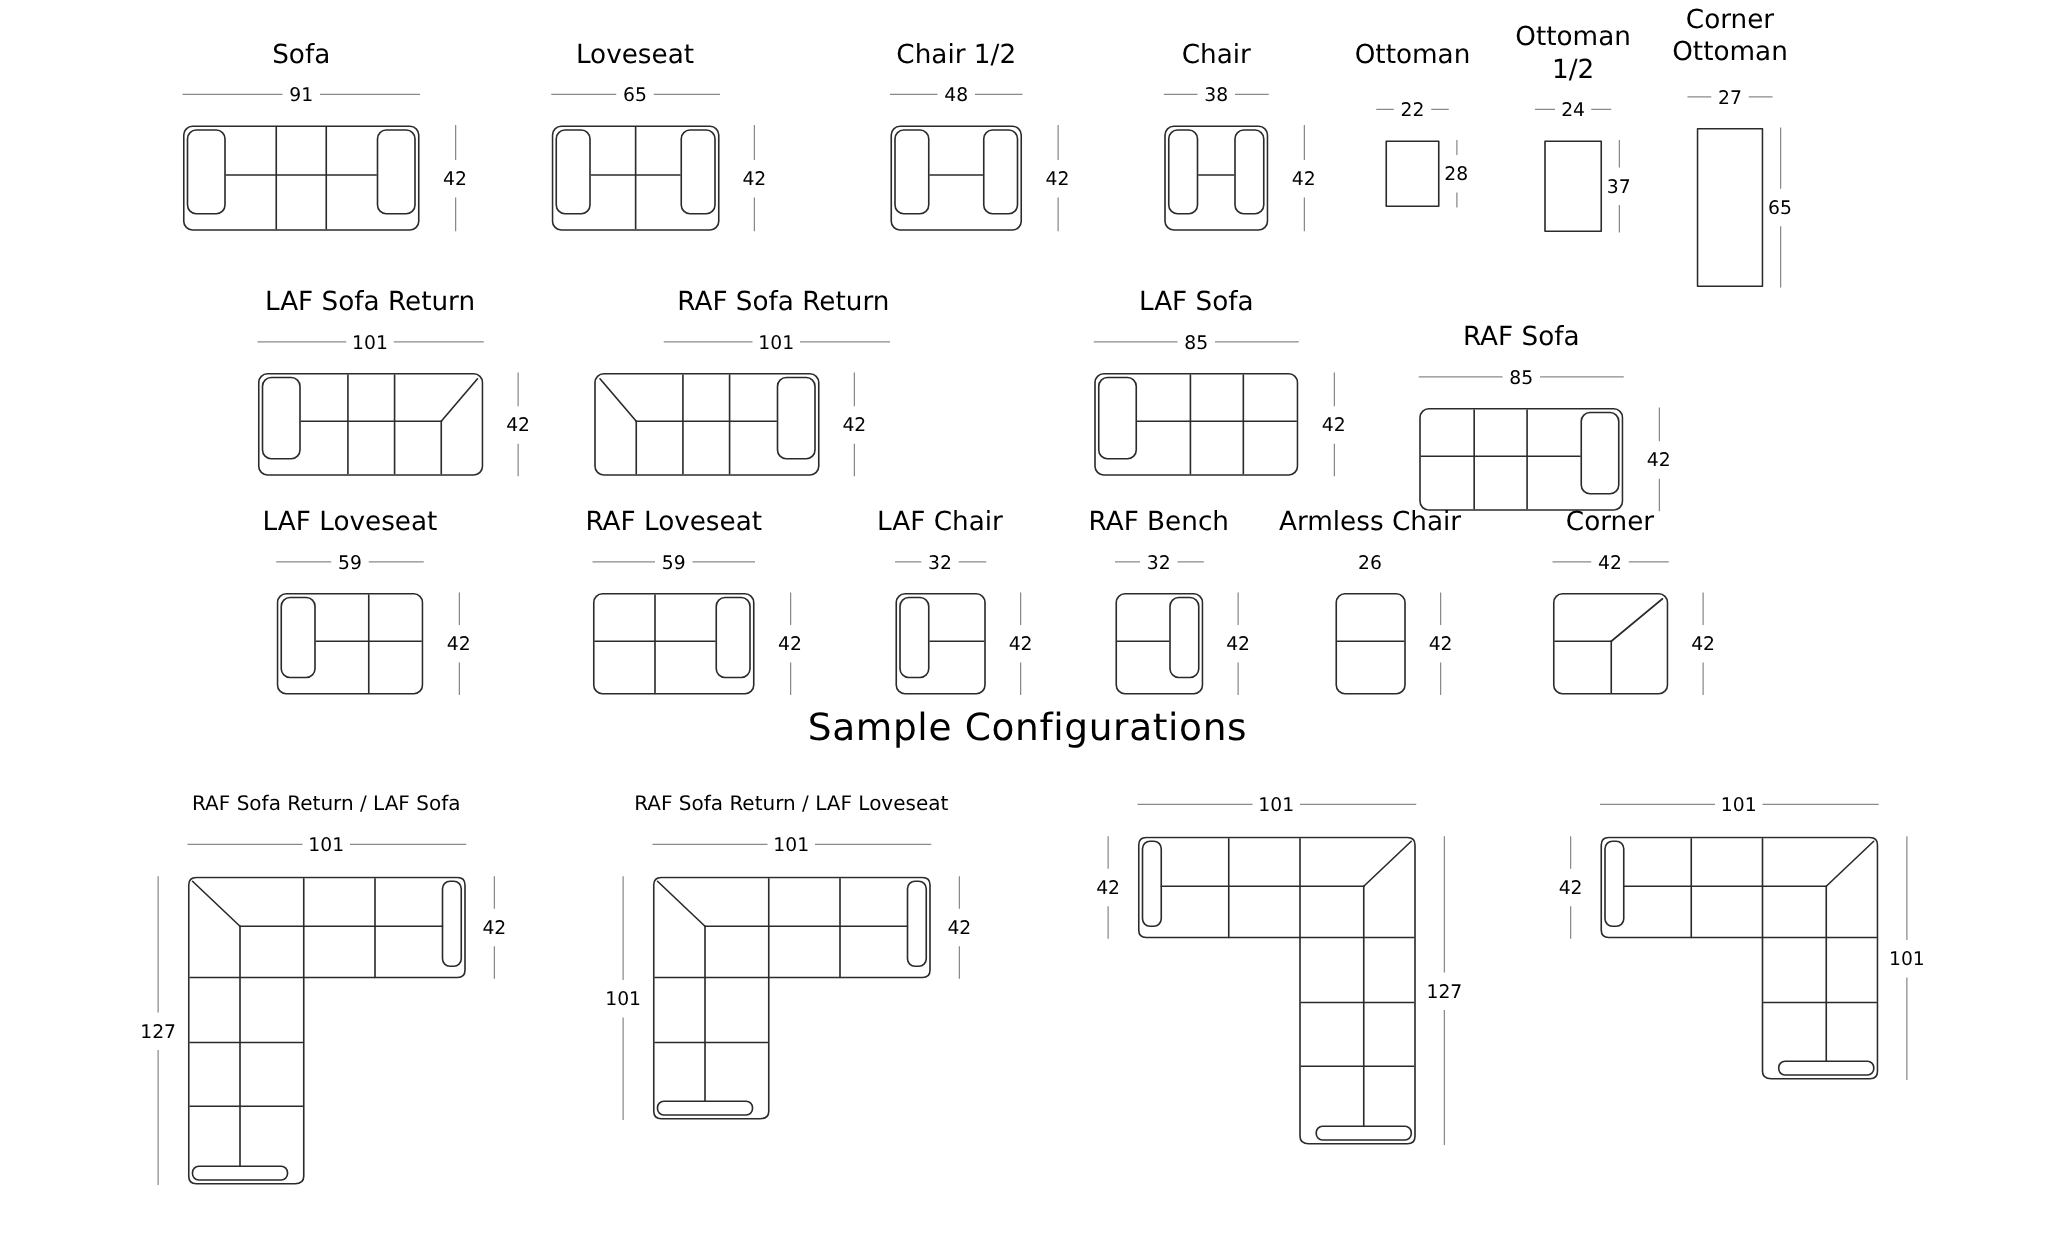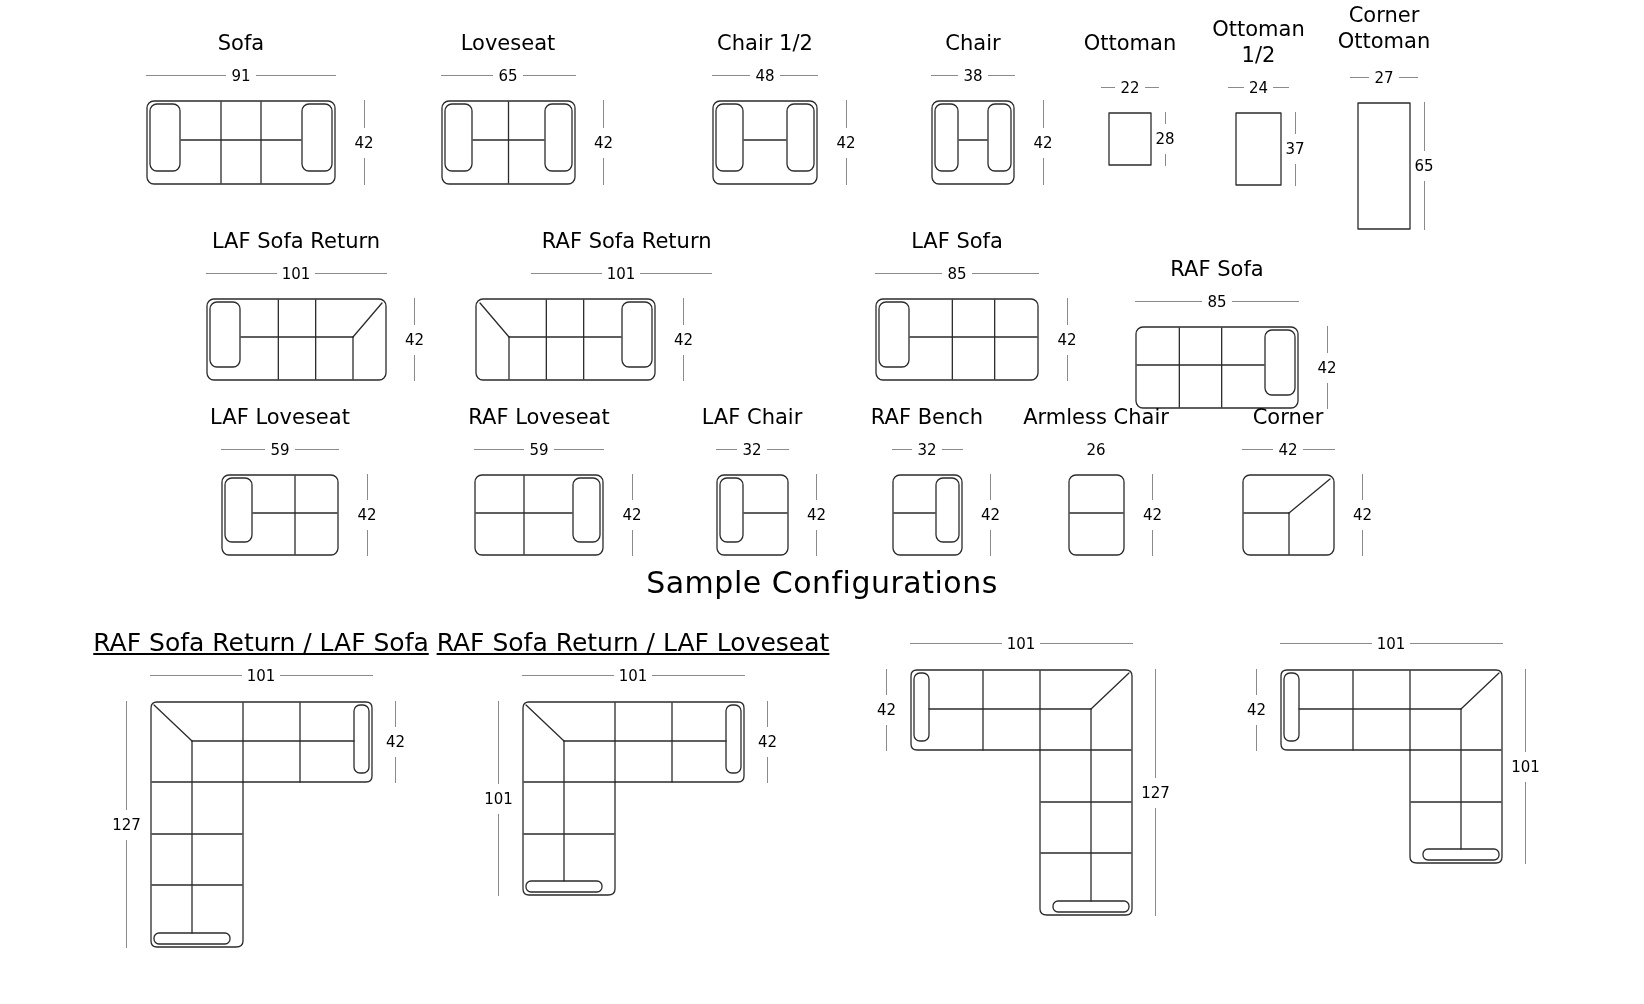--- a/index.html
+++ b/index.html
@@ -13,21 +13,21 @@
     position:absolute;left:0;right:0;top:566px;text-align:center;
     font-size:30px;line-height:34px;font-weight:500;letter-spacing:.5px;
   }
   .piece-card,.config-card{
     position:absolute;display:flex;flex-direction:column;align-items:center;
   }
   .ptitle{
     font-size:21px;line-height:26px;text-align:center;white-space:nowrap;margin-bottom:6px;
   }
   .ptitle.wrap{white-space:normal;}
-  .ctitle{font-size:25px;line-height:26px;text-align:left;white-space:nowrap;margin-bottom:6px;text-decoration:underline;}
+  .ctitle{font-size:16px;line-height:26px;text-align:left;white-space:nowrap;margin-bottom:6px;}
   .hdim{display:flex;align-items:center;justify-content:center;height:27px;}
   .hl{flex:1;height:0;border-top:1px solid var(--dim);}
   .num{font-size:15px;line-height:26px;}
   .hdim .num{padding:0 5px;}
   .vdim{display:flex;flex-direction:column;align-items:center;}
   .vl{flex:1;width:0;border-left:1px solid var(--dim);}
   .vdim .num{padding:2px 0;}
   .pbody,.cbody{display:flex;align-items:flex-start;}
   .spacer{visibility:hidden;}
   svg{display:block;}

